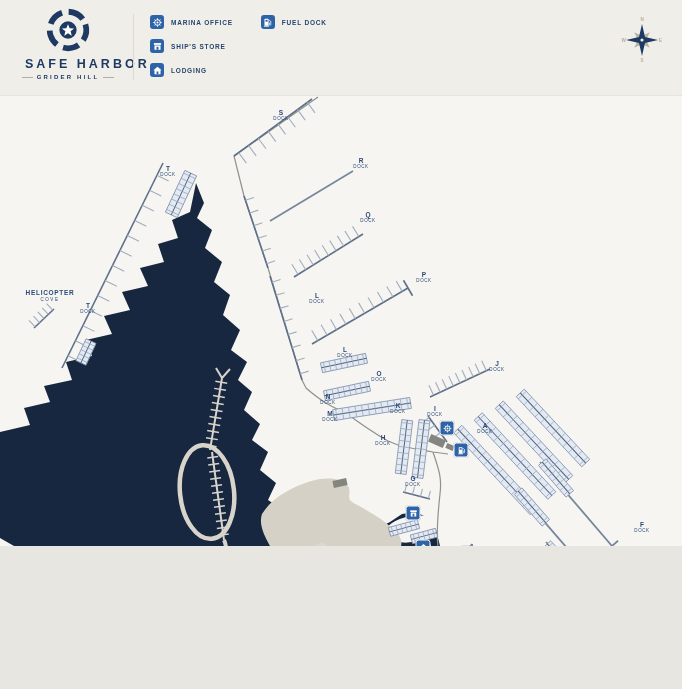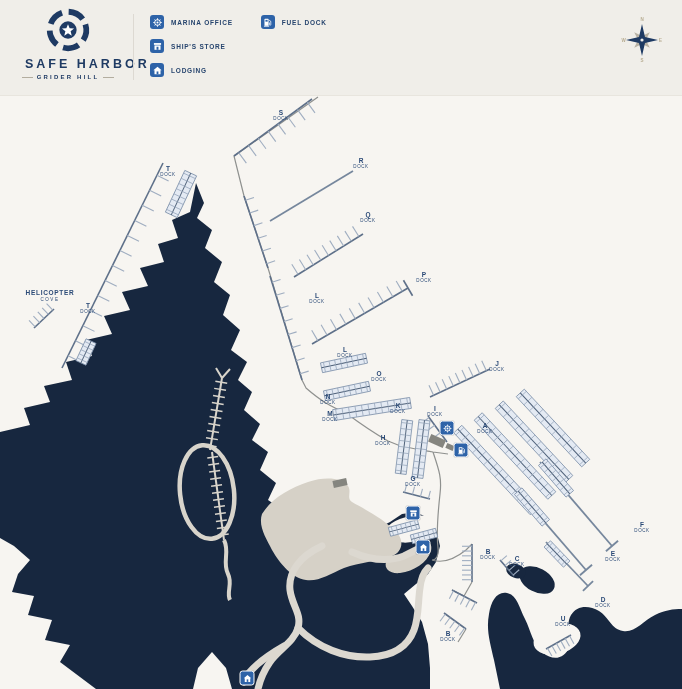--- a/index.html
+++ b/index.html
@@ -1,16 +1,16 @@
 <!DOCTYPE html>
 <html><head>
 <meta charset="utf-8">
 <style>
   html,body{margin:0;padding:0;background:#e8e6e0;}
-  .stage{position:relative;width:682px;height:689px;background:#f7f5f1;
+  .stage{position:relative;width:682px;height:546px;background:#f7f5f1;
     font-family:"Liberation Sans",sans-serif;overflow:hidden;}
   
   .hdr{position:absolute;left:0;top:0;width:682px;height:95px;background:#f0eee9;
     border-bottom:1px solid #e8e5de;z-index:30;}
   .brand{position:absolute;left:22px;top:5px;width:92px;text-align:center;}
   .brand svg{display:block;margin:0 auto;}
   .brand-name{font-size:12.5px;font-weight:bold;letter-spacing:3px;color:#1e3a63;
     margin-top:2px;white-space:nowrap;margin-left:3px;}
   .brand-sub{display:flex;align-items:center;justify-content:center;gap:4px;margin-top:3px;}
   .brand-sub .rule{width:15px;height:1px;background:#b3ad9f;}

